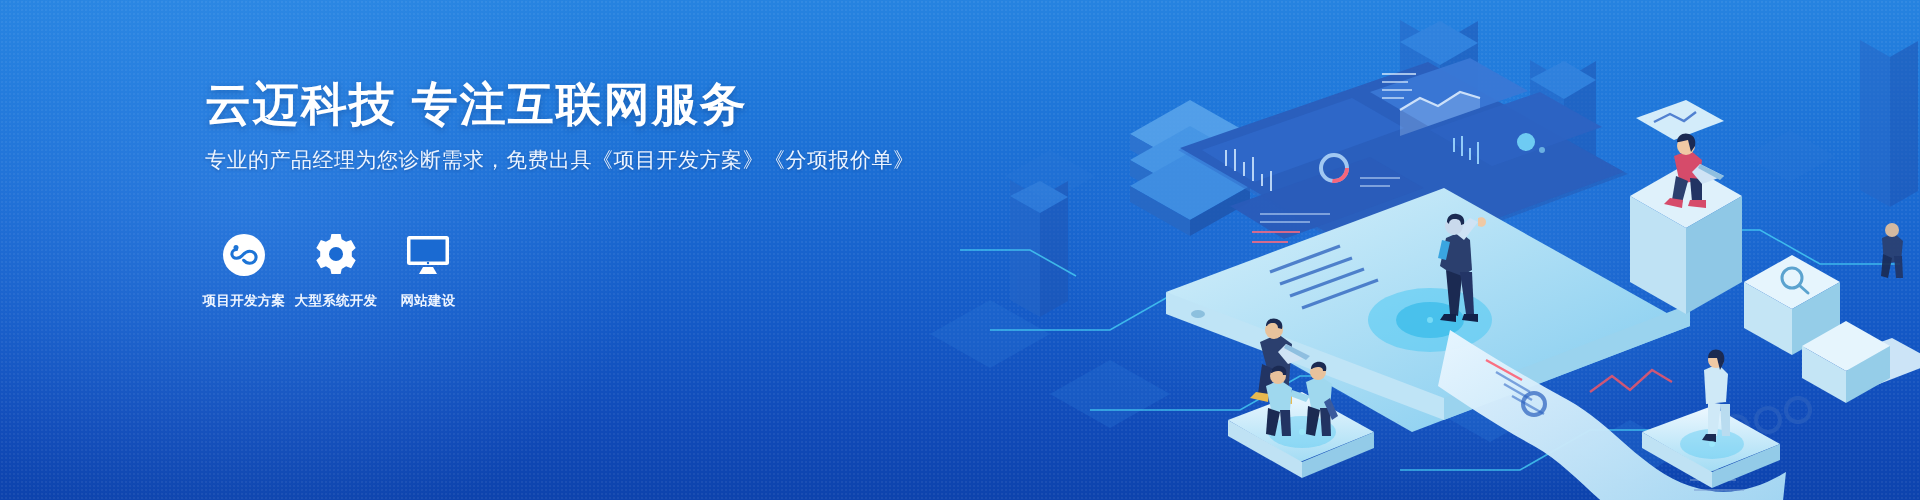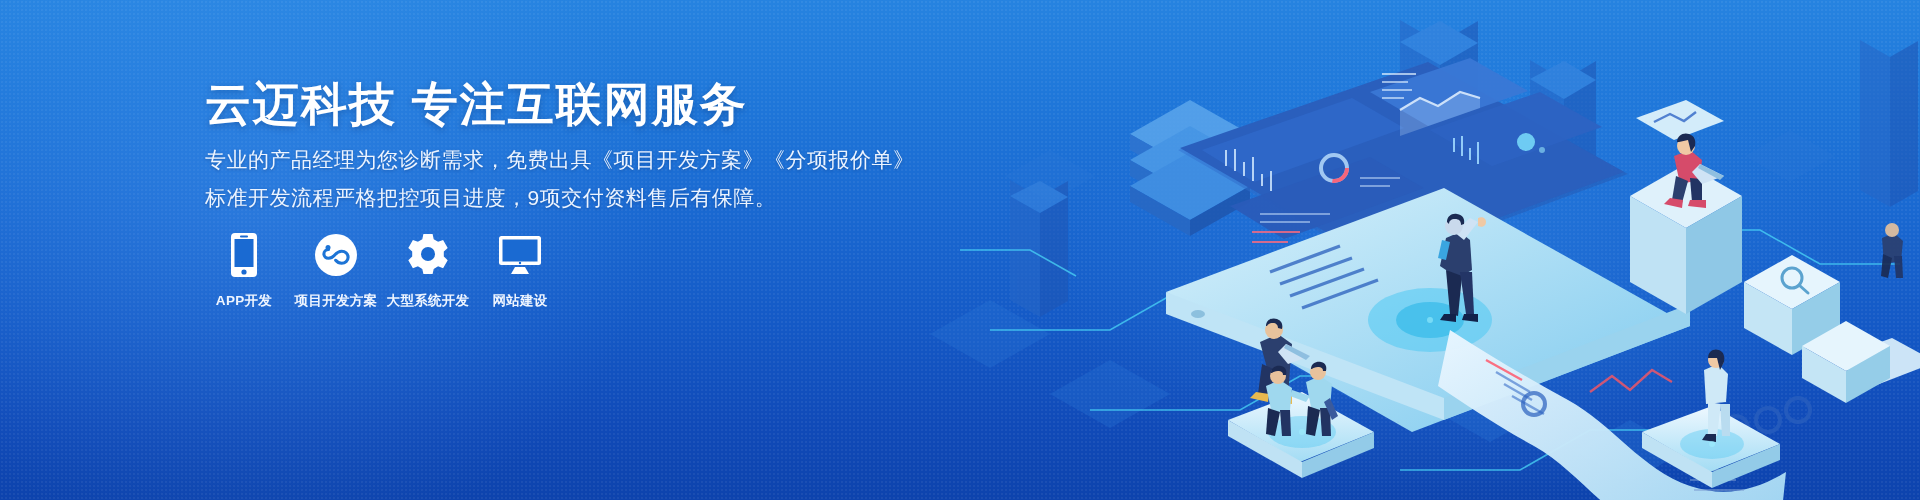--- a/index.html
+++ b/index.html
@@ -66,35 +66,23 @@
 <body>
 
 <div class="banner">
   <div class="dots"></div>
   <div class="glow-left"></div>
   <div class="glow-right"></div>
 
   <div class="copy">
     <div class="title">云迈科技 专注互联网服务</div>
     <div class="sub sub1">专业的产品经理为您诊断需求，免费出具《项目开发方案》《分项报价单》</div>
-    <div class="sub sub2">标准开发流程严格把控项目进度，9项交付资料售后有保障。</div>
 
     <div class="services">
 
-      <div class="svc">
-        <span class="ic">
-          <svg width="30" height="46" viewBox="0 0 30 46">
-            <rect x="2" y="1" width="26" height="44" rx="4" fill="#ffffff"></rect>
-            <rect x="5.5" y="7" width="19" height="28" fill="#1a6ad2"></rect>
-            <rect x="11" y="3.6" width="8" height="1.8" rx=".9" fill="#1a6ad2"></rect>
-            <circle cx="15" cy="40" r="2.6" fill="#1a6ad2"></circle>
-          </svg>
-        </span>
-        <span class="lbl">APP开发</span>
-      </div>
 
       <div class="svc">
         <span class="ic">
           <svg width="44" height="46" viewBox="0 0 44 46">
             <circle cx="22" cy="23" r="21" fill="#ffffff"></circle>
             <path d="M14.5 17.5c-2.6 0-4.6 2-4.6 4.4 0 2.6 2 4.3 4.6 4.3 2.4 0 4.4-1.2 6-3 1.9-2.2 4.1-4 7.2-4 3.4 0 6.4 2.5 6.4 6s-3 6.1-6.4 6.1c-2.9 0-4.9-1.6-6-3" fill="none" stroke="#1d74d6" stroke-width="3.1" stroke-linecap="round"></path>
             <circle cx="14.0" cy="15.6" r="2.5" fill="#1d74d6"></circle>
           </svg>
         </span>
         <span class="lbl">项目开发方案</span>

